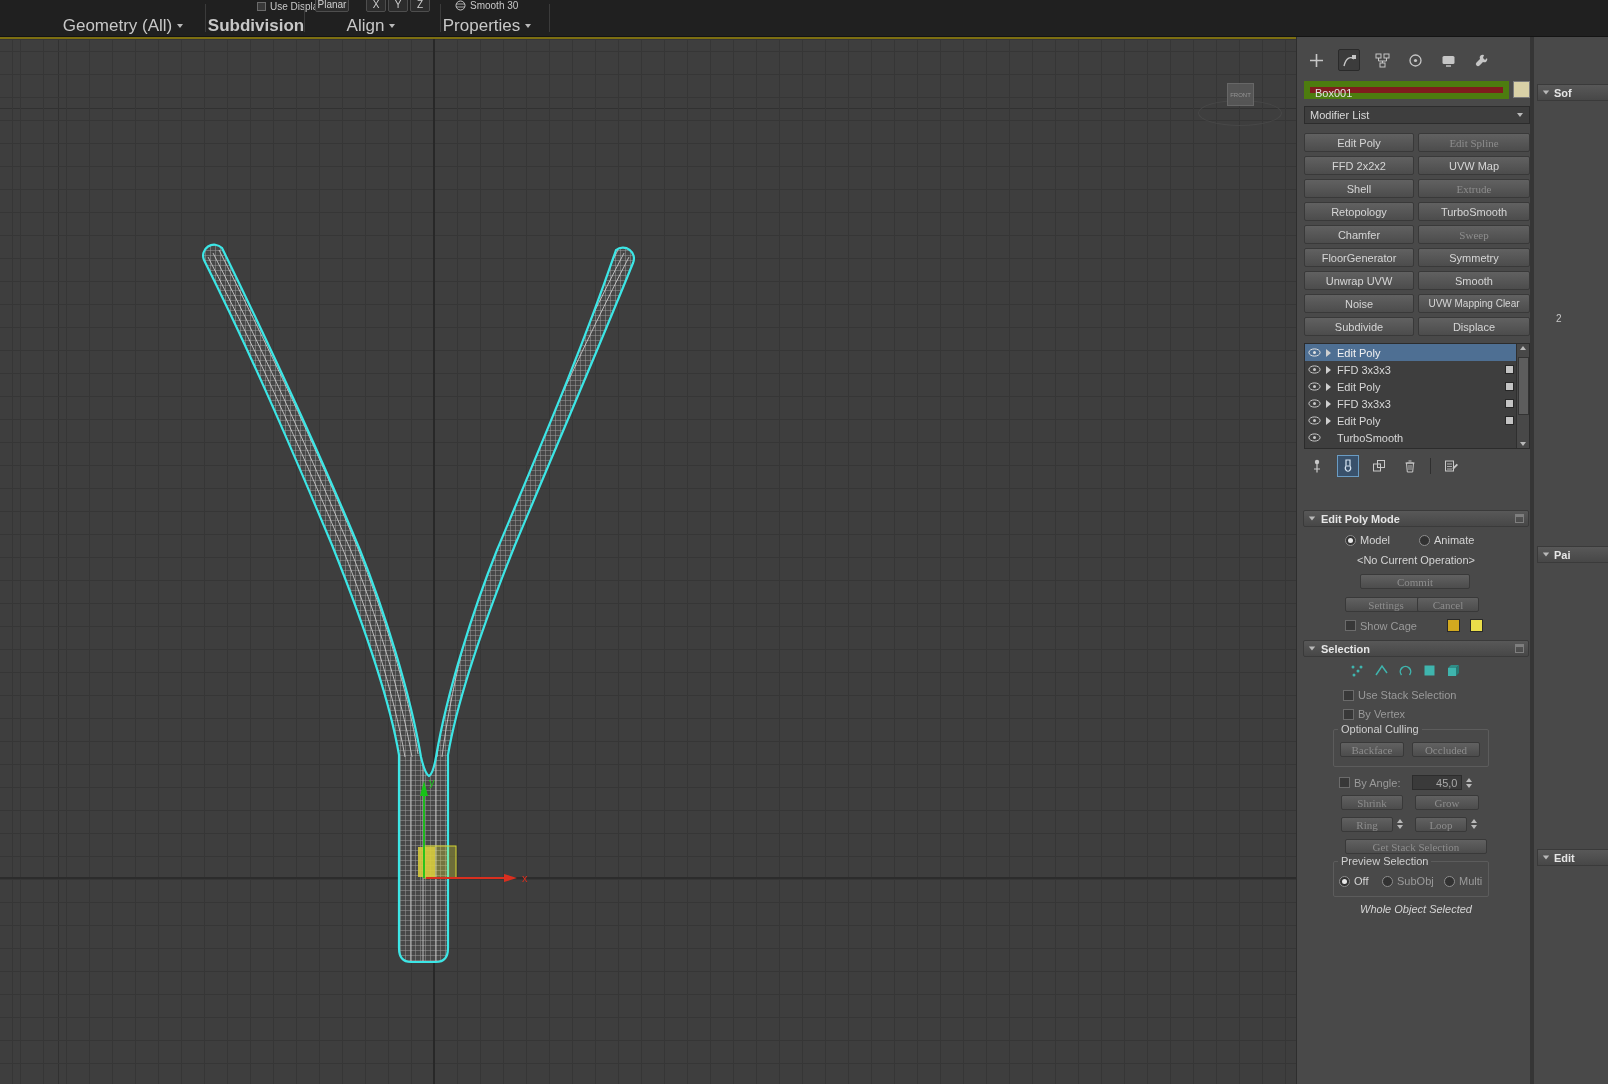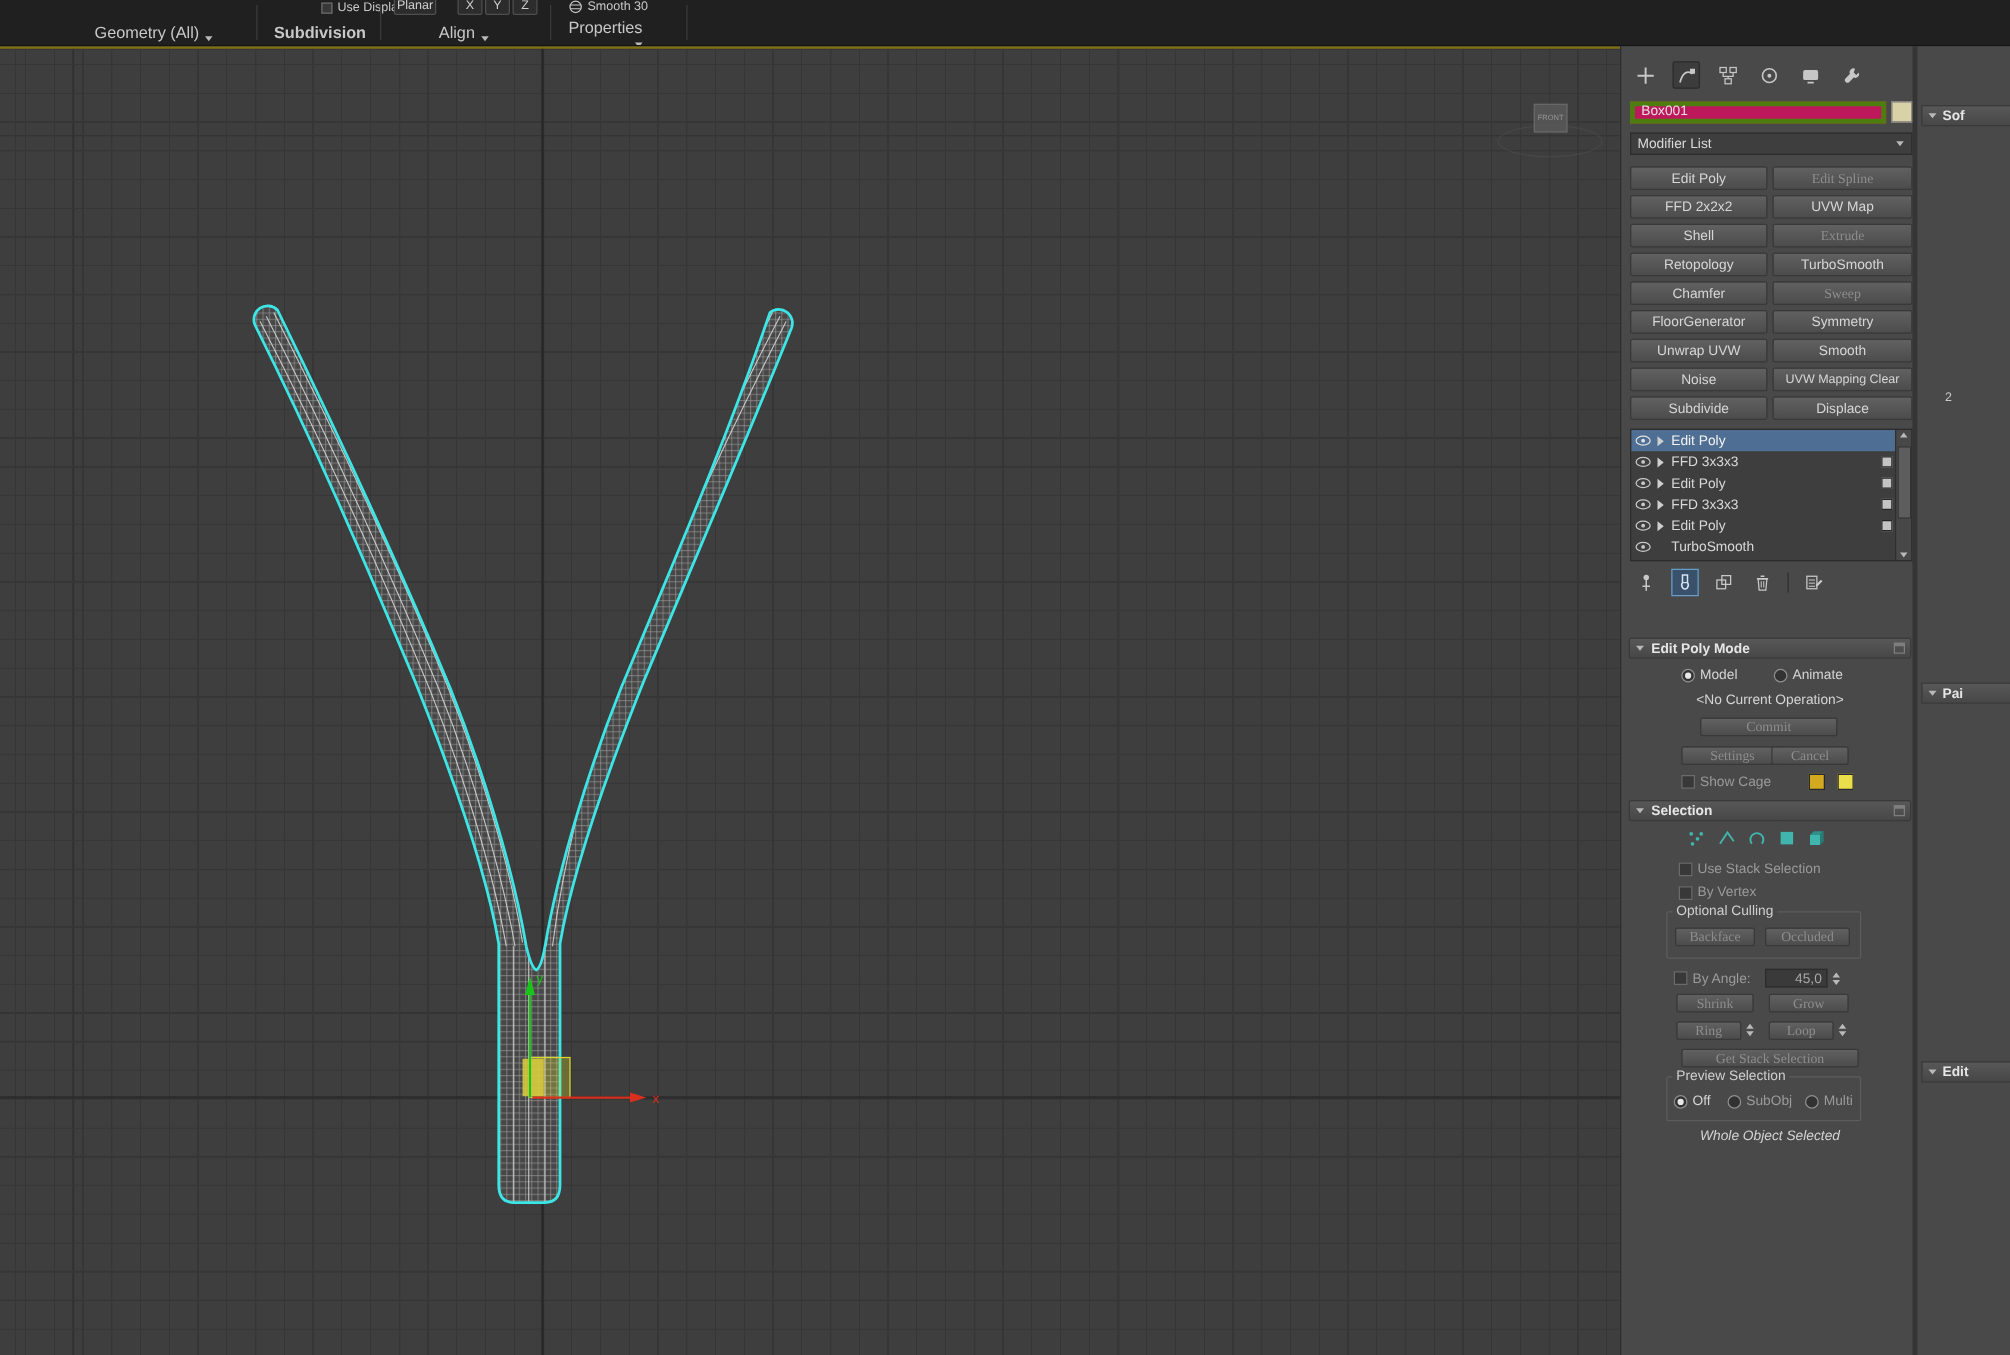--- a/index.html
+++ b/index.html
@@ -2,21 +2,21 @@
 <html><head>
 <meta charset="utf-8">
 <style>
   html,body{margin:0;padding:0;background:#222;}
   *{box-sizing:border-box;font-family:"Liberation Sans",sans-serif;}
   .screen{position:relative;width:1608px;height:1084px;overflow:hidden;background:#3d3d3d;}
 
   
   .ribbon{position:absolute;left:0;top:0;width:1608px;height:37px;background:#202020;border-bottom:1px solid #141414;overflow:hidden;}
   .rsep{position:absolute;top:4px;width:1px;height:28px;background:#3b3b3b;}
-  .rgroup{position:absolute;top:18px;height:15px;display:flex;align-items:flex-end;justify-content:center;gap:5px;color:#c8c8c8;font-size:13px;}
+  .rgroup{position:absolute;top:18px;height:15px;display:flex;align-items:center;justify-content:center;gap:5px;color:#c8c8c8;font-size:17px;}
   .rbtn{position:absolute;top:-4px;height:16px;background:#2c2c2c;border:1px solid #4e4e4e;border-radius:2px;color:#cfcfcf;font-size:10px;display:flex;align-items:center;justify-content:center;}
   .rctrl{position:absolute;display:flex;align-items:center;gap:4px;color:#c8c8c8;font-size:10px;}
   .tri-d{width:0;height:0;border-left:4px solid transparent;border-right:4px solid transparent;border-top:5px solid #b9b9b9;}
   .tri-d.sm{border-left-width:3px;border-right-width:3px;border-top-width:4px;}
   .tri-u.sm{width:0;height:0;border-left:3px solid transparent;border-right:3px solid transparent;border-bottom:4px solid #b9b9b9;}
   .tri-r{width:0;height:0;border-top:4px solid transparent;border-bottom:4px solid transparent;border-left:5px solid #cfcfcf;}
 
   
   .viewport{position:absolute;left:0;top:37px;width:1296px;height:1047px;background:#3e3e3e;overflow:hidden;}
   .vp-top-border{position:absolute;left:0;top:0;width:100%;height:2px;background:#7d6f12;}
@@ -32,21 +32,21 @@
   .model-svg{position:absolute;inset:0;}
   .viewcube-ring{position:absolute;left:1198px;top:63px;width:84px;height:26px;border:1px solid #4a4a4a;border-radius:50%;opacity:.8;}
   .viewcube-face{position:absolute;left:1227px;top:46px;width:27px;height:23px;background:#585858;border:1px solid #6c6c6c;color:#9e9e9e;font-size:6px;display:flex;align-items:center;justify-content:center;opacity:.9;}
 
   
   .panel{position:absolute;left:1296px;top:37px;width:238px;height:1047px;background:#494949;border-left:1px solid #2e2e2e;font-size:11px;color:#d6d6d6;}
   .tabs{position:absolute;left:8px;top:12px;display:flex;gap:11px;align-items:center;}
   .tab{width:22px;height:22px;display:flex;align-items:center;justify-content:center;border:1px solid transparent;border-radius:2px;}
   .tab.active{background:#3c3c3c;border-color:#2a2a2a;}
   .name-row{position:absolute;left:7px;top:44px;width:226px;height:18px;display:flex;gap:4px;}
-  .name-input{flex:1;background:#be185d;border:4px solid #4d7c0f;color:#e2e2e2;font-size:11px;display:flex;align-items:flex-end;padding-left:5px;}
+  .name-input{flex:1;background:#7f1d1d;border:6px solid #4d7c0f;color:#e2e2e2;font-size:11px;display:flex;align-items:flex-start;padding-left:5px;}
   .swatch{width:17px;height:17px;background:#d9d1a7;border:1px solid #7a7a7a;}
   .modlist{position:absolute;left:7px;top:69px;width:226px;height:18px;background:#3e3e3e;border:1px solid #2c2c2c;display:flex;align-items:center;padding-left:5px;color:#dadada;}
   .modlist .dd{position:absolute;right:1px;top:1px;width:16px;height:14px;display:flex;align-items:center;justify-content:center;}
   .btn-grid{position:absolute;left:7px;top:96px;display:grid;grid-template-columns:110px 112px;grid-auto-rows:19px;gap:4px;}
   .btn{background:linear-gradient(#616161,#4c4c4c);border:1px solid #393939;border-radius:2px;color:#d6d6d6;font-size:11px;display:flex;align-items:center;justify-content:center;white-space:nowrap;overflow:hidden;}
   .btn.dis{color:#8d8d8d;font-family:Liberation Serif, serif;}
   .btn.small{position:absolute;height:15px;font-size:11px;}
 
   .stack{position:absolute;left:7px;top:306px;width:226px;height:106px;background:#3e3e3e;border:1px solid #2c2c2c;overflow:hidden;}
   .srow{position:absolute;left:0;width:212px;height:17px;display:flex;align-items:center;color:#d8d8d8;}
@@ -114,21 +114,21 @@
       <span>Geometry (All)</span>
       <span class="tri-d sm"></span>
     </div>
     <div class="rgroup" style="left:210px;width:92px;font-weight:bold;">
       <span>Subdivision</span>
     </div>
     <div class="rgroup" style="left:337px;width:68px;">
       <span>Align</span>
       <span class="tri-d sm"></span>
     </div>
-    <div class="rgroup" style="left:440px;width:74px;flex-direction:column;">
+    <div class="rgroup" style="left:450px;width:74px;">
       <span>Properties</span>
       <span class="tri-d sm"></span>
     </div>
 
     <div class="rsep" style="left:205px;"></div>
     <div class="rsep" style="left:304px;"></div>
     <div class="rsep" style="left:440px;"></div>
     <div class="rsep" style="left:549px;"></div>
   </div>
 

